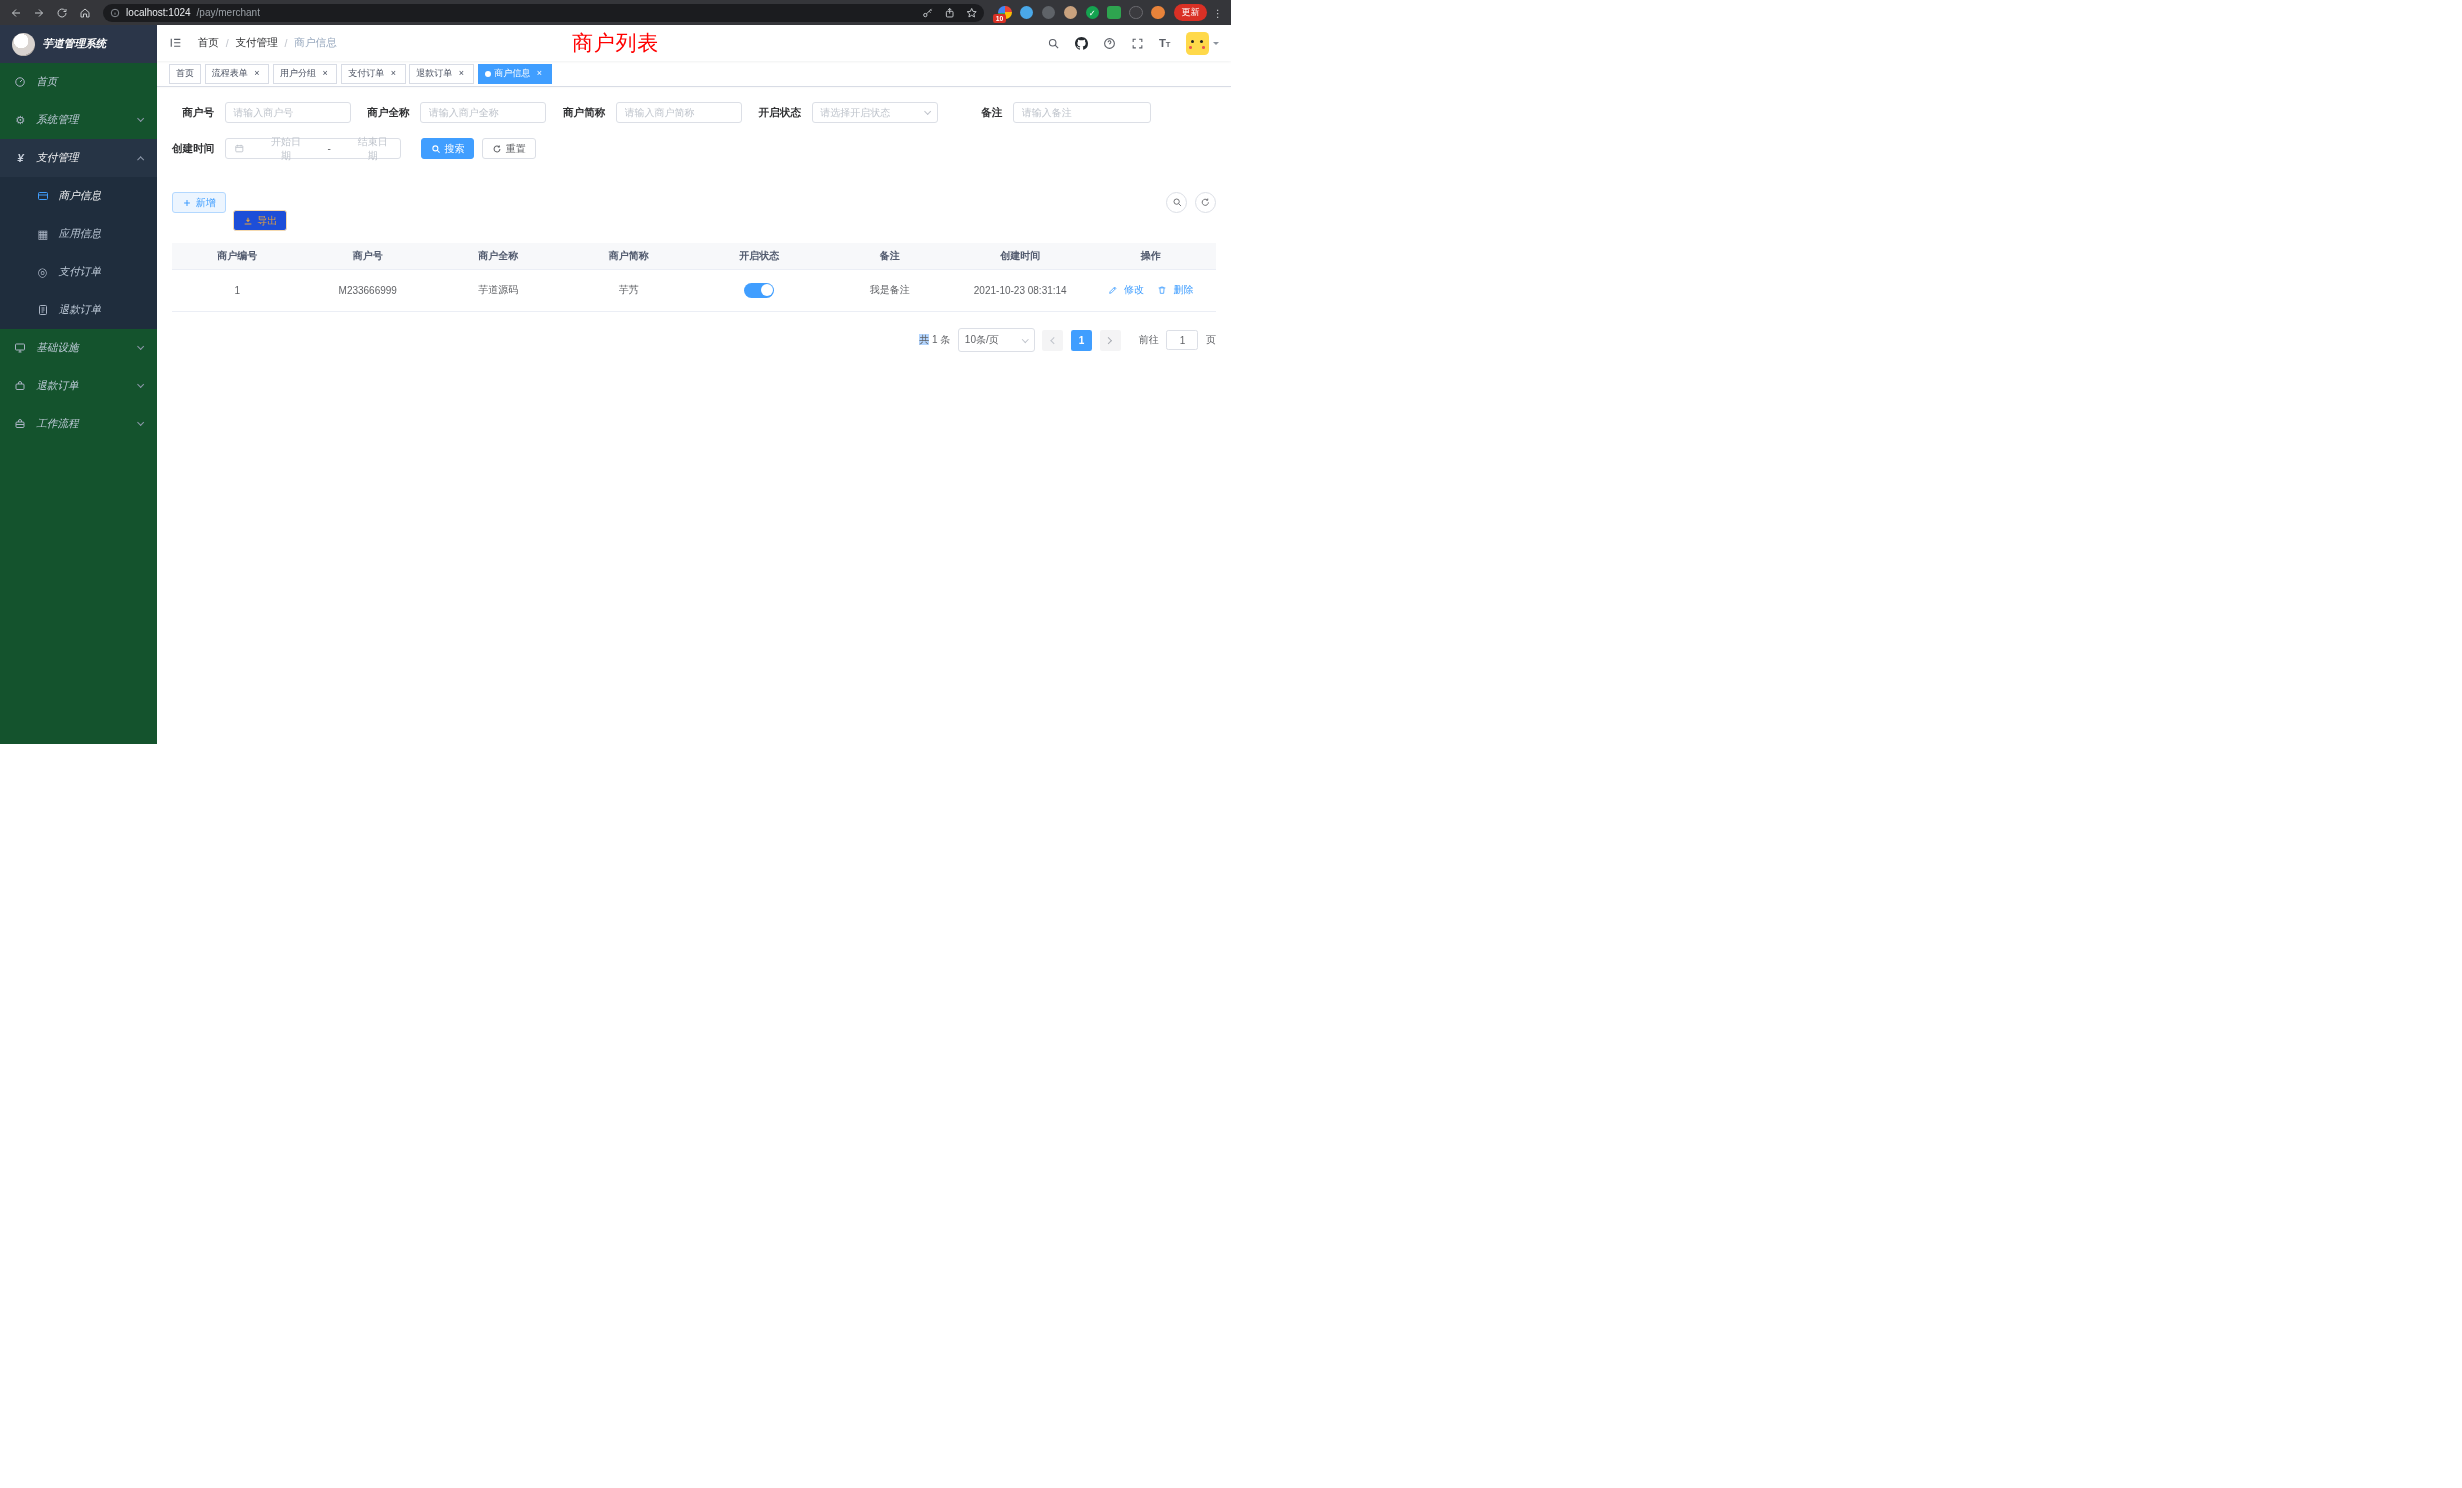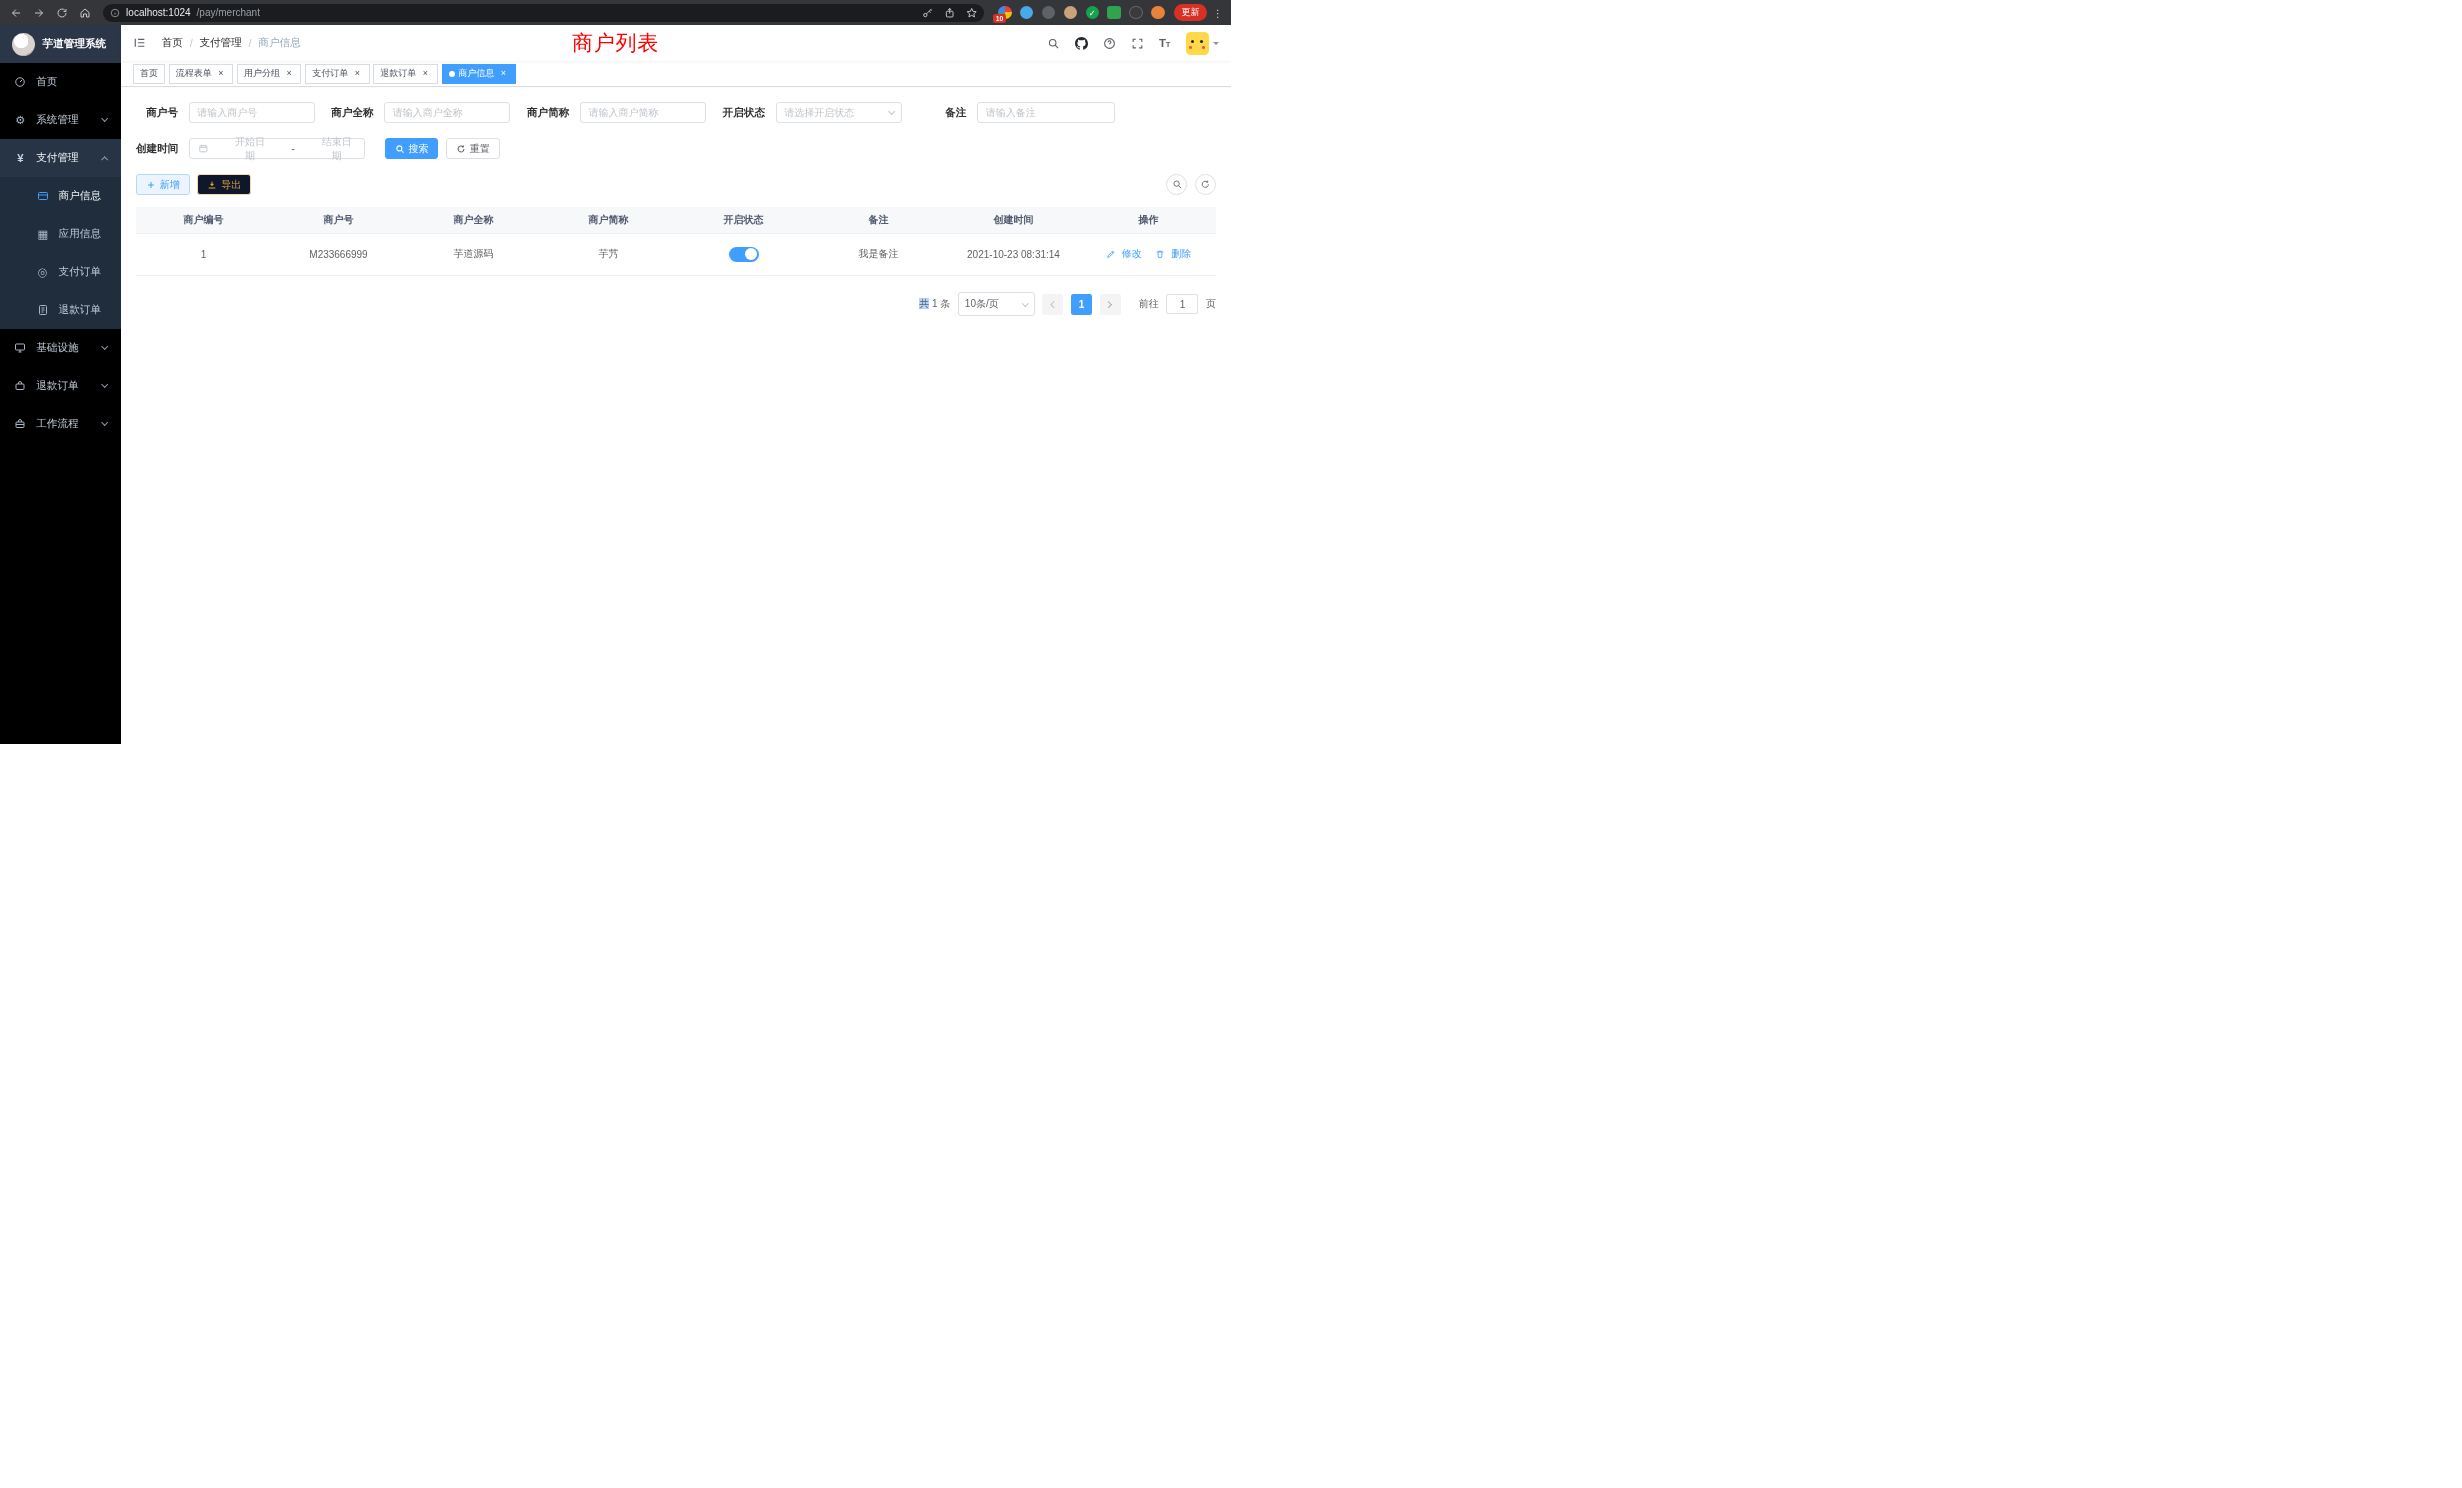--- a/index.html
+++ b/index.html
@@ -27,21 +27,21 @@
   .badge { position:absolute; bottom:-3.8px; left:-4.5px; background:#d93025; color:#fff; font-size:6.8px;
     line-height:9px; padding:0 2.3px; border-radius:2.3px; font-weight:bold; }
   .update-btn { background:#d93025; color:#fff; border:none; border-radius:9px; height:16.7px;
     padding:0 7.6px; font-size:9px; cursor:pointer; white-space:nowrap; }
   .kebab { color:#c6c9cc; font-size:10.6px; width:15px; text-align:center; cursor:pointer; }
 
   
   .app { display:flex; height:719px; }
 
   
-  .sidebar { width:121px; background:#000000; color:#bfcbd9; flex-shrink:0; overflow:hidden; }
+  .sidebar { width:157px; background:#14532d; color:#bfcbd9; flex-shrink:0; overflow:hidden;font-style:italic; }
   .logo-row { height:38px; display:flex; align-items:center; gap:7.6px; padding-left:12px; background:#2b3649; }
   .logo-avatar { width:23px; height:23px; border-radius:50%;
     background:radial-gradient(circle at 40% 35%, #ffffff 0 35%, #d8d3cf 36% 70%, #b9b2ac 71%); }
   .logo-title { color:#fff; font-size:10.6px; font-weight:600; }
   .menu-item { height:38px; display:flex; align-items:center; gap:9px; padding:0 13.6px; font-size:10.6px;
     cursor:pointer; }
   .menu-item .mi { width:13.6px; text-align:center; color:#aab4c4; font-size:11.4px; display:inline-flex;
     justify-content:center; }
   .menu-item .mi svg { width:12px; height:12px; }
   .menu-item .chev { margin-left:auto; width:5.3px; height:5.3px; border-right:1.1px solid #8d98aa;
@@ -106,21 +106,21 @@
     align-items:center; padding:0 7.6px; gap:22px; font-size:10px; color:#bfc4cc; background:#fff; cursor:pointer; }
   .daterange .cal { color:#c0c4cc; display:flex; }
   .daterange .cal svg { width:10.6px; height:10.6px; }
   .daterange .d-ph { flex:1; text-align:center; }
   .btn { height:21px; border-radius:3px; font-size:10px; padding:0 9px; cursor:pointer;
     display:inline-flex; align-items:center; gap:3.8px; border:0.8px solid #dcdfe6; background:#fff;
     color:#606266; font-family:inherit; }
   .btn svg { width:10px; height:10px; }
   .btn.primary { background:#409eff; border-color:#409eff; color:#fff;text-align:center; }
   .btn.plain-primary { background:#ecf5ff; border-color:#b3d8ff; color:#409eff; }
-  .btn.plain-warn { background:#0f172a; border-color:#f5dab1; color:#e6a23c; }
+  .btn.plain-warn { background:#1d4ed8; border-color:#f5dab1; color:#e6a23c;margin-top:36px; }
   .toolbar-row { display:flex; align-items:center; margin:3px 0 12px 0; }
   .toolbar-row .spacer { flex:1; }
   .circle-btn { width:21px; height:21px; border-radius:50%; border:0.8px solid #dcdfe6; background:#fff;
     color:#606266; display:flex; align-items:center; justify-content:center; cursor:pointer; margin-left:7.6px; }
   .circle-btn svg { width:10.6px; height:10.6px; }
 
   
   table.grid { width:100%; border-collapse:collapse; table-layout:fixed; }
   table.grid th { background:#f7f8fa; height:26px; font-size:10px; color:#515a6e; font-weight:700;
     text-align:center; border-bottom:0.8px solid #ebeef5; }

